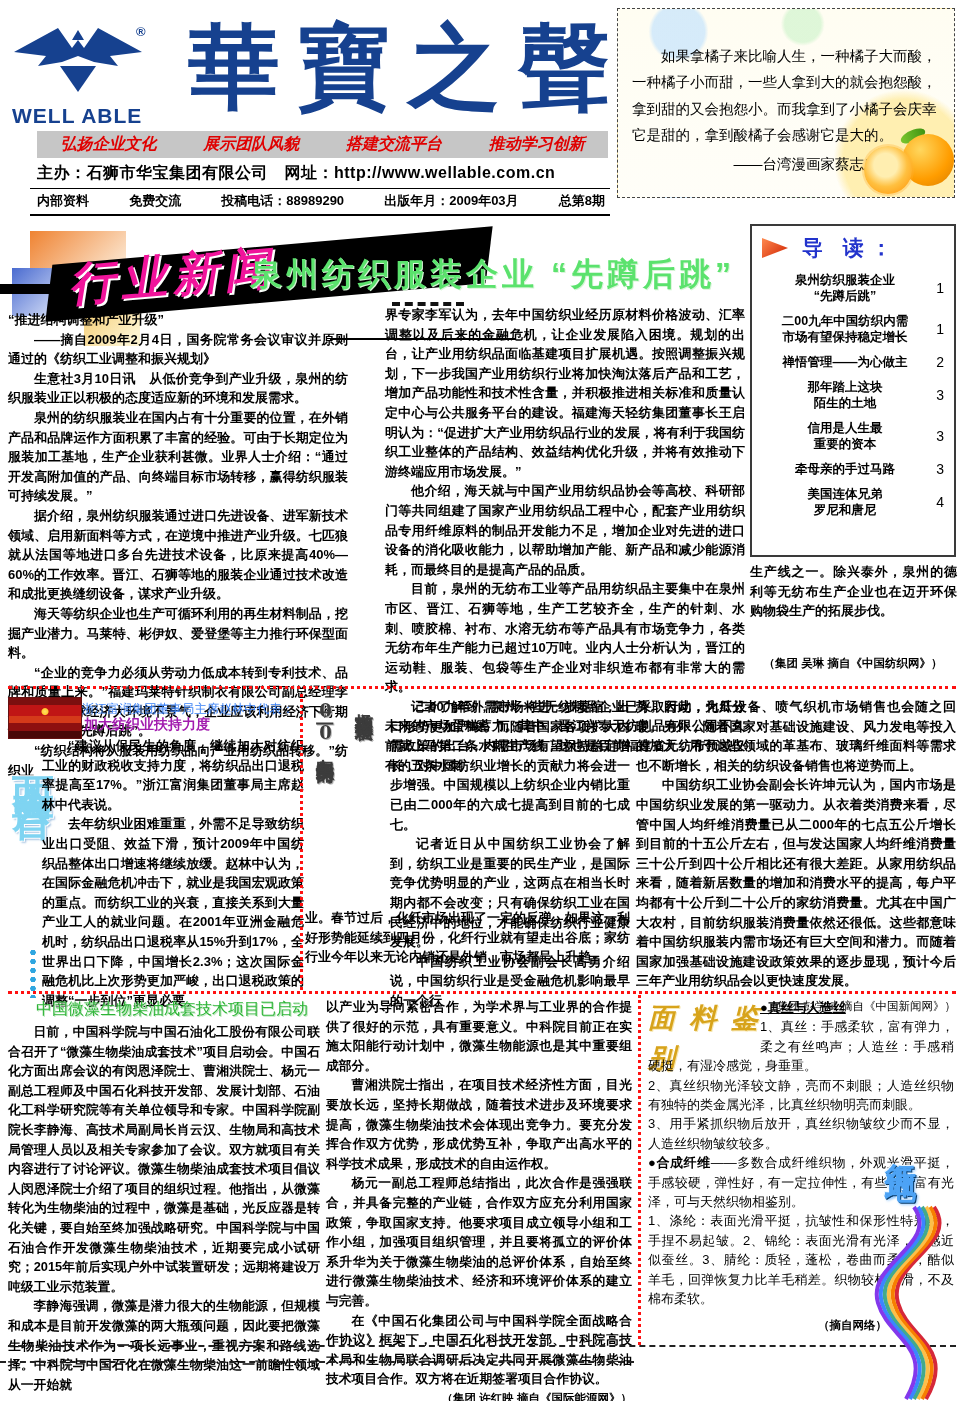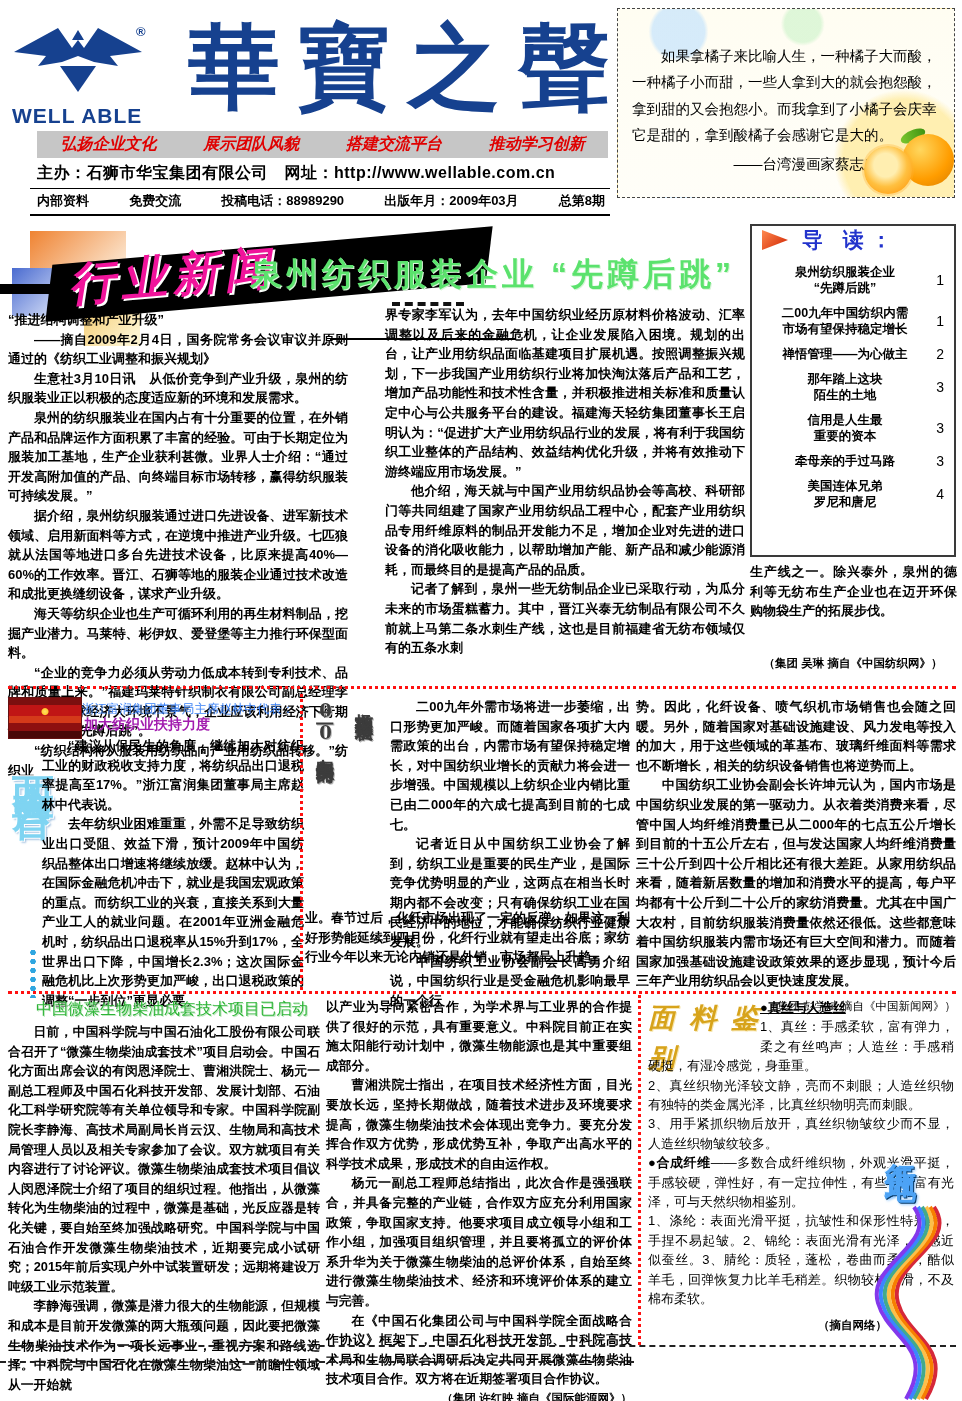--- a/index.html
+++ b/index.html
@@ -52,21 +52,21 @@
   
   .bodytext{font-size:13px;line-height:19.6px;text-align:justify;}
   .bodytext p{margin:0;text-indent:2em;font-weight:bold;}
   .bodytext p.noindent{text-indent:0;}
   .bodytext p.boldpara{font-weight:bold;text-indent:0;}
   .lead-col1{left:8px;top:310px;width:340px;height:380px;}
   .lead-col2{left:385px;top:305px;width:360px;height:385px;}
   .lead-col3{left:750px;top:562px;width:207px;height:92px;}
   .lead-attr{left:748px;top:656px;width:210px;font-size:11.5px;font-weight:bold;text-align:center;}
   .sidebar{left:750px;top:224px;width:206px;height:333px;border:2px solid #3a3a3a;box-sizing:border-box;
-           padding:0 10px 4px 10px;background:#fff;}
+           padding:8px 10px 4px 10px;background:#fff;}
   .sidebar-head{display:flex;align-items:center;margin-bottom:10px;}
   .arrow-icon{width:26px;height:20px;background:linear-gradient(135deg,#ff8a50,#cf2200);
               clip-path:polygon(0 0,100% 50%,0 100%);margin-right:14px;}
   .sidebar-title{font-size:21px;font-weight:bold;color:#2233cc;letter-spacing:7px;}
   .guide-item{display:flex;align-items:center;margin-bottom:9px;}
   .guide-item-title{flex:1;text-align:center;font-weight:bold;font-size:12.5px;line-height:16px;white-space:pre-line;}
   .guide-item-page{width:16px;text-align:right;font-size:14px;}
   .dot-red-h{border-top:3px dotted #ff1111;height:0;}
   .dot-red-v{border-left:3px dotted #ff1111;width:0;}
   .dot-h1{left:8px;top:686px;width:948px;}
@@ -175,20 +175,21 @@
     <p>生意社3月10日讯　从低价竞争到产业升级，泉州的纺织服装业正以积极的态度适应新的环境和发展需求。</p>
     <p>泉州的纺织服装业在国内占有十分重要的位置，在外销产品和品牌运作方面积累了丰富的经验。可由于长期定位为服装加工基地，生产企业获利甚微。业界人士介绍：“通过开发高附加值的产品、向终端目标市场转移，赢得纺织服装可持续发展。”</p>
     <p>据介绍，泉州纺织服装通过进口先进设备、进军新技术领域、启用新面料等方式，在逆境中推进产业升级。七匹狼就从法国等地进口多台先进技术设备，比原来提高40%—60%的工作效率。晋江、石狮等地的服装企业通过技术改造和成批更换缝纫设备，谋求产业升级。</p>
     <p>海天等纺织企业也生产可循环利用的再生材料制品，挖掘产业潜力。马莱特、彬伊奴、爱登堡等主力推行环保型面料。</p>
     <p>“企业的竞争力必须从劳动力低成本转到专利技术、品牌和质量上来。”福建玛莱特针织制衣有限公司副总经理李天扶说，全球经济大环境不景气，企业应该利用经济下行期调整自己，“先蹲后跳”。</p>
     <p>“纺织结构将从服装用纺织品向产业用纺织品转移。”纺织业</p>
   </div>
   <div class="abs bodytext lead-col2">
     <p class="noindent">界专家李军认为，去年中国纺织业经历原材料价格波动、汇率调整以及后来的金融危机，让企业发展陷入困境。规划的出台，让产业用纺织品面临基建项目扩展机遇。按照调整振兴规划，下一步我国产业用纺织行业将加快淘汰落后产品和工艺，增加产品功能性和技术性含量，并积极推进相关标准和质量认定中心与公共服务平台的建设。福建海天轻纺集团董事长王启明认为：“促进扩大产业用纺织品行业的发展，将有利于我国纺织工业整体的产品结构、效益结构优化升级，并将有效推动下游终端应用市场发展。”</p>
     <p>他介绍，海天就与中国产业用纺织品协会等高校、科研部门等共同组建了国家产业用纺织品工程中心，配套产业用纺织品专用纤维原料的制品开发能力不足，增加企业对先进的进口设备的消化吸收能力，以帮助增加产能、新产品和减少能源消耗，而最终目的是提高产品的品质。</p>
+    <p>目前，泉州的无纺布工业等产品用纺织品主要集中在泉州市区、晋江、石狮等地，生产工艺较齐全，生产的针刺、水刺、喷胶棉、衬布、水溶无纺布等产品具有市场竞争力，各类无纺布年生产能力已超过10万吨。业内人士分析认为，晋江的运动鞋、服装、包袋等生产企业对非织造布都有非常大的需求。</p>
     <p>记者了解到，泉州一些无纺制品企业已采取行动，为瓜分未来的市场蛋糕蓄力。其中，晋江兴泰无纺制品有限公司不久前就上马第二条水刺生产线，这也是目前福建省无纺布领域仅有的五条水刺</p>
   </div>
 
   <div class="abs sidebar">
     <div class="sidebar-head">
       <div class="arrow-icon"></div>
       <div class="sidebar-title">导 读：</div>
     </div>
     <div class="guide-item">
       <span class="guide-item-title">泉州纺织服装企业

